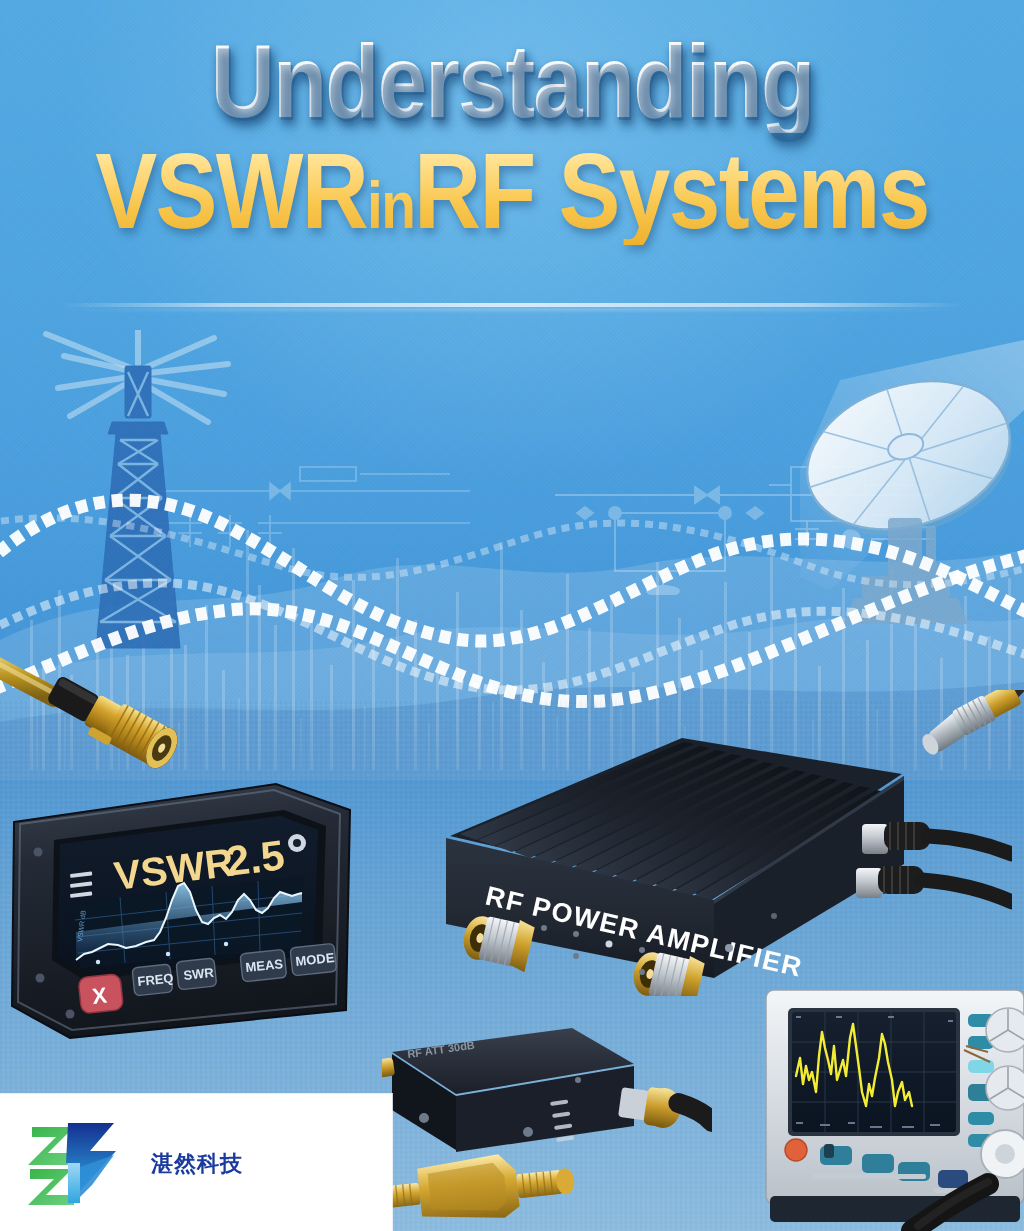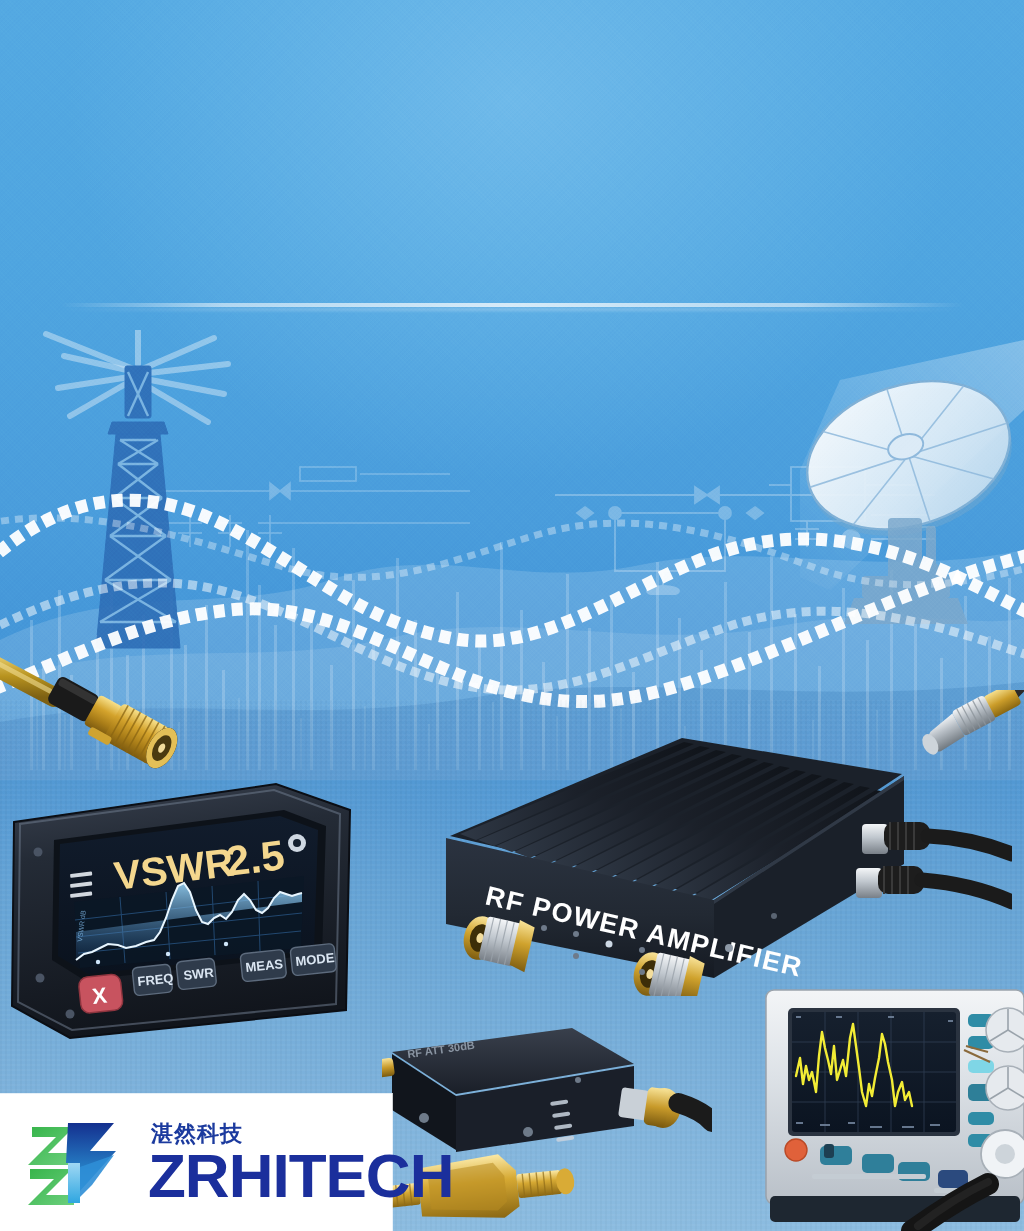--- a/index.html
+++ b/index.html
@@ -381,20 +381,24 @@
         <path d="M-20,60 C90,28 200,66 300,96 C400,126 470,90 560,64 C650,38 740,62 830,96 C920,130 1000,112 1084,88" stroke-width="7" stroke-dasharray="8 6" opacity=".35"></path>
       </g>
     </svg>
 
     <div class="noise"></div>
   </div>
 
   <div class="table-surface"></div>
   <div class="table-grain"></div>
 
+  <div class="title-block">
+    <div class="t-main">Understanding</div>
+    <div class="t-sub-gold"><span>VSWR</span><span class="small">in</span><span>RF Systems</span></div>
+  </div>
 
   <div class="divider"></div>
   <div class="divider under"></div>
 
 
   <svg class="device" id="sma-cable-left" viewBox="0 0 250 130">
     <defs>
       <linearGradient id="goldA" x1="0" y1="0" x2="0" y2="1">
         <stop offset="0%" stop-color="#f7e08a"></stop>
           <stop offset="35%" stop-color="#d4a32c"></stop>
@@ -851,17 +855,16 @@
 
       <polygon points="4,10 46,10 20,36 48,36 48,48 0,48 28,20 4,20" fill="url(#gG)"></polygon>
       <polygon points="2,52 44,52 18,78 46,78 46,88 0,88 26,62 2,62" fill="url(#gG)"></polygon>
 
       <polygon points="40,6 86,6 62,34 88,34 52,74 52,46 38,46" fill="url(#bG)"></polygon>
       <polygon points="40,46 52,46 52,86 40,86" fill="url(#lbG)"></polygon>
       <polygon points="52,50 86,38 64,68 52,80" fill="#2f8ed6" opacity=".9"></polygon>
     </svg>
     <div class="logo-text">
       <div class="logo-cn">湛然科技</div>
-      <div class="logo-en">ZRHITECH</div>
     </div>
   </div>
 
 </div>
 
 </body></html>

